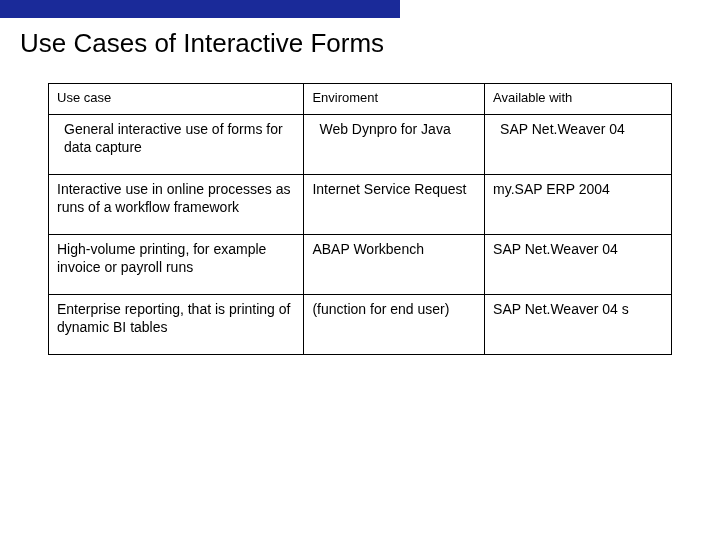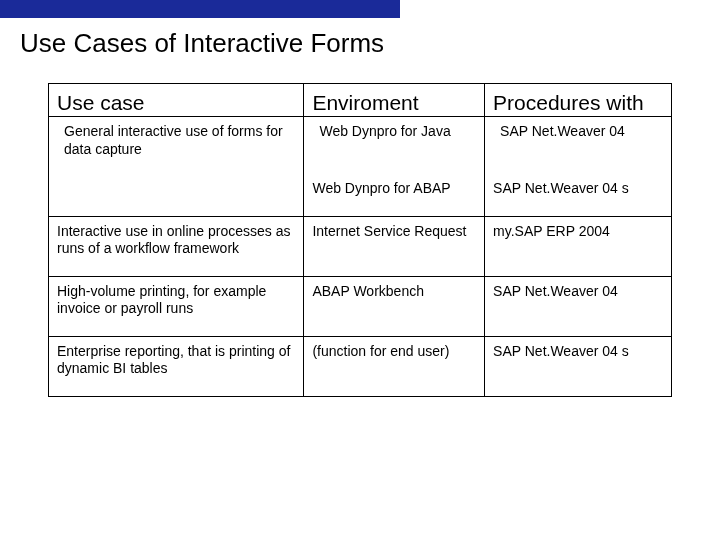--- a/index.html
+++ b/index.html
@@ -36,23 +36,23 @@
   th, td {
     border: 1.5px solid #000;
     text-align: left;
     vertical-align: top;
     padding: 6px 8px 18px 8px;
     font-size: 14px;
     line-height: 1.25;
     color: #000;
   }
   th {
-    font-size: 21px;
+    font-size: 13px;
     font-weight: normal;
-    padding: 6px 8px 0 8px;
+    padding: 6px 8px 8px 8px;
   }
   
   tr.no-bottom td { border-bottom: none; padding-left: 15px; }
   tr.no-top td { border-top: none; padding-top: 4px; }
 </style>
 </head>
 <body>
 
 <div class="top-bar"></div>
 <div class="title">Use Cases of Interactive Forms</div>
@@ -61,33 +61,28 @@
 <table>
   <colgroup>
         <col class="c1">
         <col class="c2">
         <col class="c3">
       </colgroup>
   <thead>
     <tr>
       <th>Use case</th>
       <th>Enviroment</th>
-      <th>Procedures with</th>
+      <th>Available with</th>
     </tr>
   </thead>
   <tbody>
     <tr class="no-bottom">
       <td>General interactive use of forms for data capture</td>
       <td>Web Dynpro for Java</td>
       <td>SAP Net.Weaver 04</td>
-    </tr>
-    <tr class="no-top">
-      <td></td>
-      <td>Web Dynpro for ABAP</td>
-      <td>SAP Net.Weaver 04 s</td>
     </tr>
     <tr>
       <td>Interactive use in online processes as runs of a workflow framework</td>
       <td>Internet Service Request</td>
       <td>my.SAP ERP 2004</td>
     </tr>
     <tr>
       <td>High-volume printing, for example invoice or payroll runs</td>
       <td>ABAP Workbench</td>
       <td>SAP Net.Weaver 04</td>

